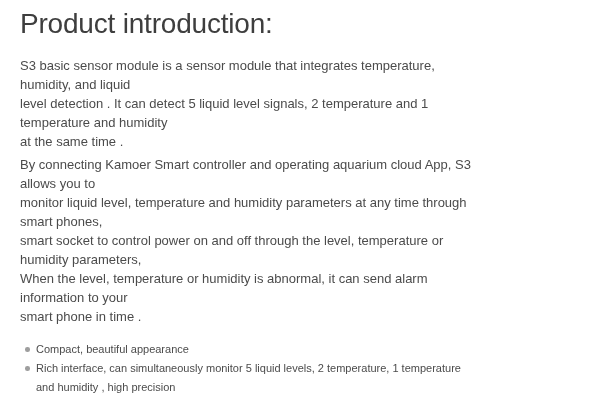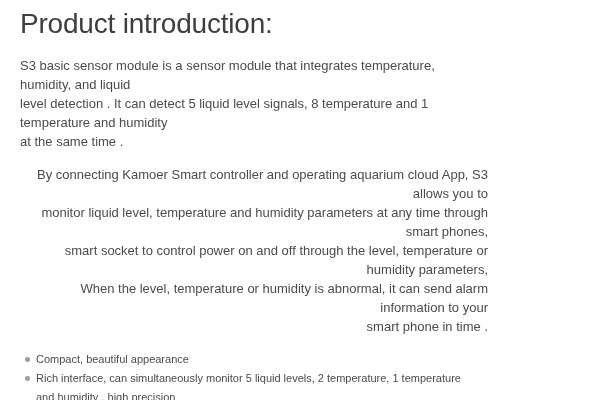--- a/index.html
+++ b/index.html
@@ -36,22 +36,21 @@
     margin: 0;
     font-size: 13px;
     line-height: 19px;
     white-space: pre-line;
     color: var(--body-text, #4b4b4b);
   }
   .intro-p1 {
     margin-top: 14px;
   }
   .intro-p2 {
-    margin-top: 14px;
-    text-align: right;
+    margin-top: 4px;
   }
   .features-list {
     margin: 14px 0 0 0;
     padding: 0;
     list-style: none;
   }
   .features-list li {
     position: relative;
     padding-left: 16px;
     font-size: 11px;
@@ -71,21 +70,21 @@
   }
 </style>
 </head>
 <body>
 
 <main class="page">
 
   <h1 class="section-heading">Product introduction:</h1>
 
   <p class="body-text intro-p1">S3 basic sensor module is a sensor module that integrates temperature, humidity, and liquid
-level detection . It can detect 5 liquid level signals, 8 temperature and 1 temperature and humidity
+level detection . It can detect 5 liquid level signals, 2 temperature and 1 temperature and humidity
 at the same time .</p>
 
   <p class="body-text intro-p2">By connecting Kamoer Smart controller and operating aquarium cloud App, S3 allows you to
 monitor liquid level, temperature and humidity parameters at any time through smart phones,
 smart socket to control power on and off through the level, temperature or humidity parameters,
 When the level, temperature or humidity is abnormal, it can send alarm information to your
 smart phone in time .</p>
 
 
   <ul class="features-list">

